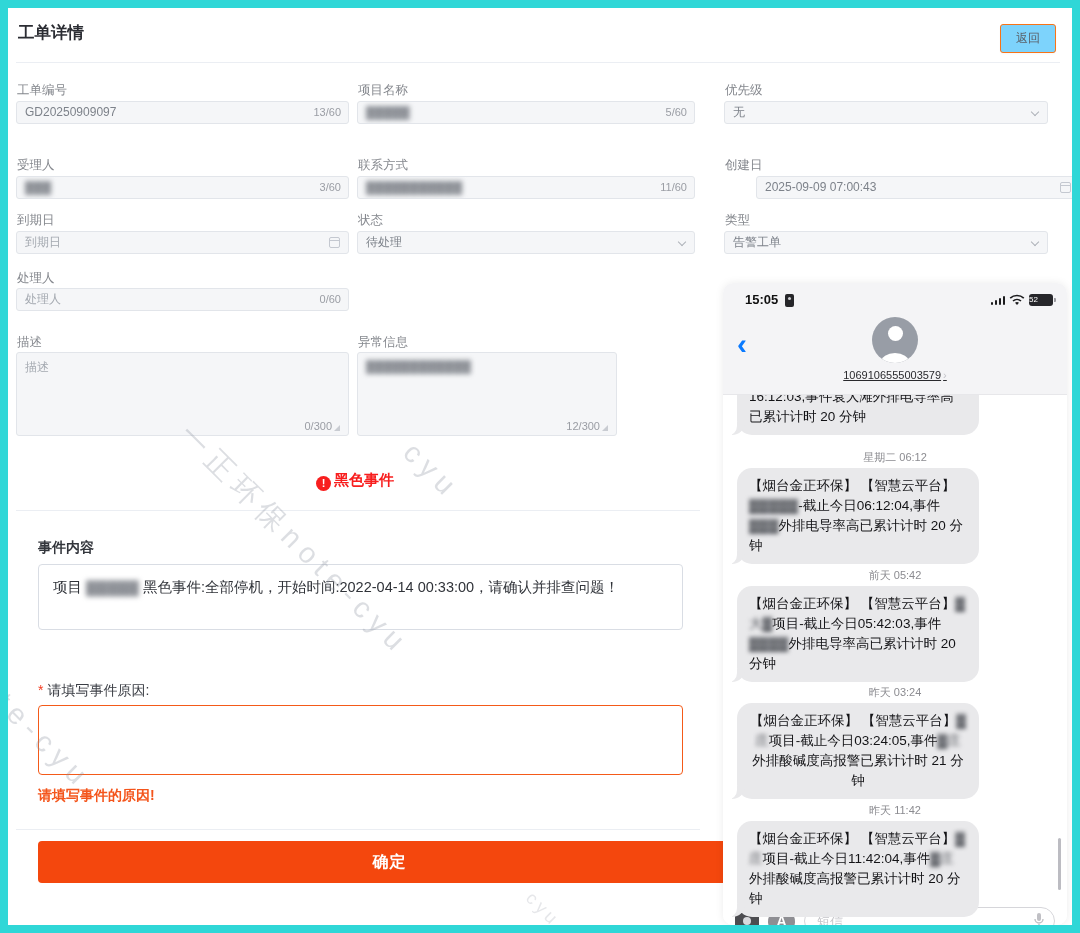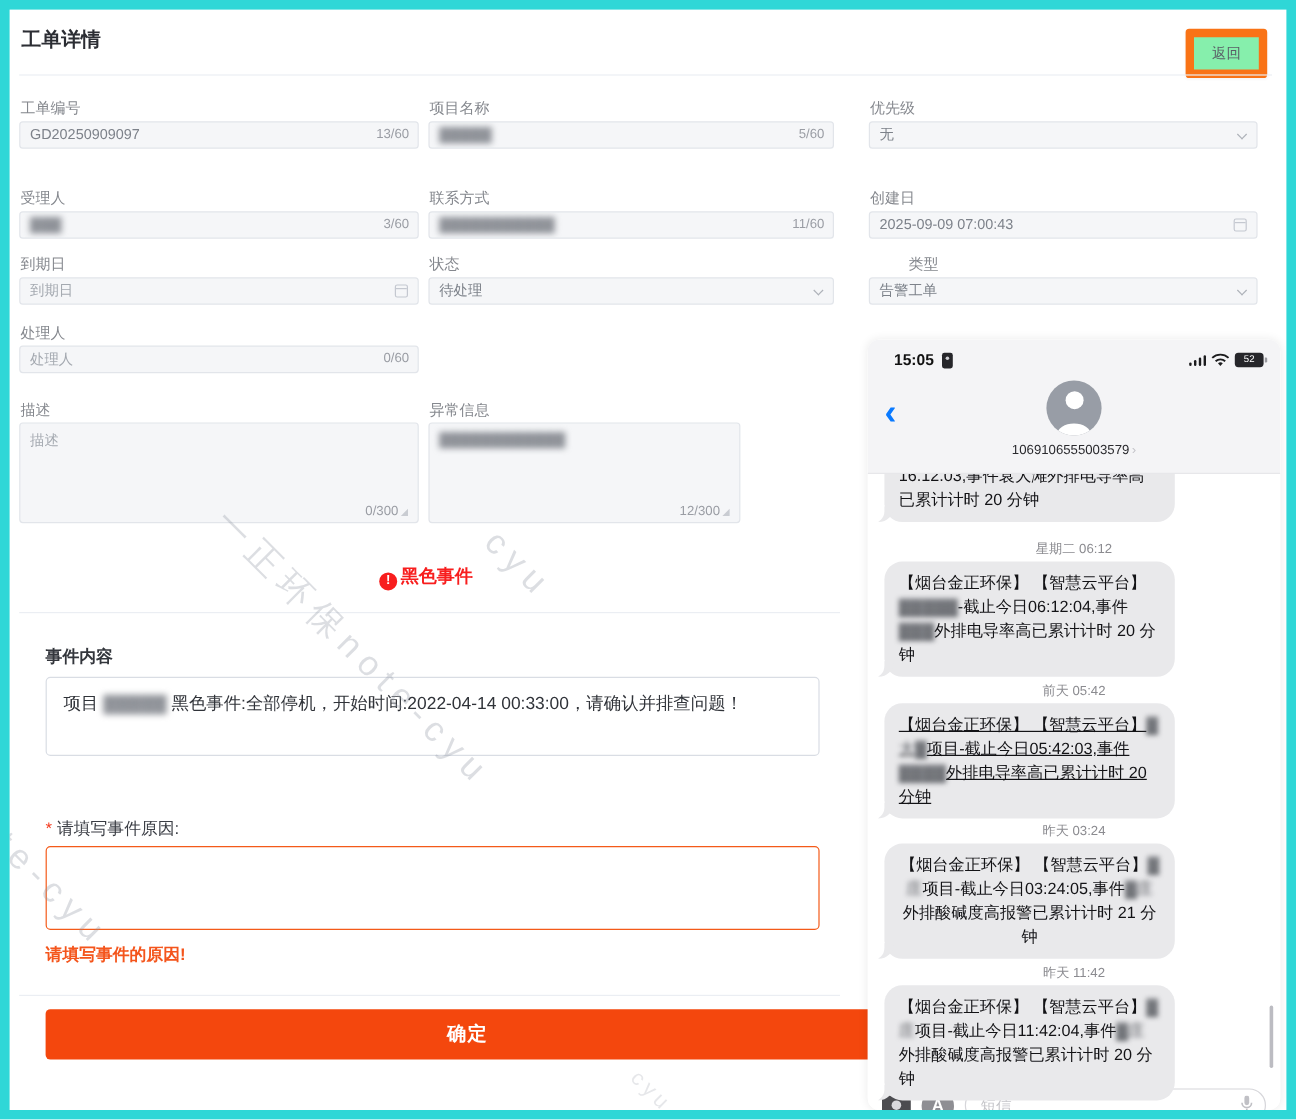--- a/index.html
+++ b/index.html
@@ -1,20 +1,20 @@
 <!DOCTYPE html>
 <html><head>
 <meta charset="utf-8">
 <style>
   html,body{margin:0;padding:0;background:#e8f8f8;}
   *{box-sizing:border-box;font-family:"Liberation Sans","DejaVu Sans",sans-serif;}
   .page{position:relative;width:1080px;height:933px;background:#fff;border:8px solid #2fd7d7;overflow:hidden;}
   
   .title{position:absolute;left:10px;top:14px;font-size:16.5px;font-weight:700;color:#2b2d33;}
-  .back-btn{position:absolute;right:16px;top:16px;background:#86efac;border:7px solid #f97316;border-radius:3px;
+  .back-btn{position:absolute;right:16px;top:16px;background:#7dd3fc;border:1px solid #f97316;border-radius:3px;
     font-size:12px;color:#5a5e66;padding:5px 15px;cursor:pointer;box-shadow:0 1px 2px rgba(0,0,0,.03);margin-left:24px;}
   .hr{position:absolute;height:1px;background:#ebeef3;}
   
   .f-label{position:absolute;font-size:12.5px;color:#85888e;}
   .f-input{position:absolute;height:23px;background:#f5f6f8;border:1px solid #e2e5ea;border-radius:3px;
     font-size:12px;color:#7d828a;padding:0 44px 0 8px;line-height:21px;white-space:nowrap;overflow:hidden;}
   .f-input.select{padding-right:22px;}
   .counter{position:absolute;right:7px;top:0;line-height:21px;font-size:11px;color:#9a9da4;}
   .ph{color:#a4a9b0;}
   .redact{filter:blur(2.5px);color:#70747c;}
@@ -46,28 +46,28 @@
   .phone{position:absolute;left:715px;top:275px;width:344px;height:642px;background:#fff;border-radius:10px;
     box-shadow:0 0 8px rgba(0,0,0,.08);overflow:hidden;z-index:2;}
   .p-header{position:absolute;left:0;top:0;right:0;height:112px;background:#f4f4f6;z-index:3;border-bottom:1px solid #e7e7ea;}
   .p-time{position:absolute;left:22px;top:9px;font-size:13px;font-weight:700;color:#111;}
   .p-lock{position:absolute;left:62px;top:11px;width:9px;height:13px;background:#26262a;border-radius:2px;}
   .p-lock::before{content:"";position:absolute;left:3px;top:3px;width:3px;height:3px;border-radius:50%;background:#cfcfd4;}
   .p-status-right{position:absolute;right:14px;top:11px;display:flex;align-items:center;gap:4px;}
   .sig{display:flex;align-items:flex-end;gap:1.5px;height:10px;}
   .sig i{display:block;width:2.5px;background:#1c1c1e;border-radius:1px;}
   .batt{position:relative;width:24px;height:12px;background:#26262a;border-radius:3px;color:#fff;font-size:8px;
-    line-height:12px;text-align:center;font-weight:400;}
+    line-height:12px;text-align:left;font-weight:400;}
   .batt::after{content:"";position:absolute;right:-3px;top:4px;width:2px;height:4px;background:#9a9aa0;border-radius:0 1px 1px 0;}
   .p-back{position:absolute;left:14px;top:46px;font-size:30px;color:#0a7aff;line-height:30px;font-weight:600;}
   .avatar{position:absolute;left:50%;top:34px;margin-left:-23px;width:46px;height:46px;border-radius:50%;
     background:#989da6;overflow:hidden;}
   .avatar::before{content:"";position:absolute;left:50%;top:9px;margin-left:-7.5px;width:15px;height:15px;border-radius:50%;background:#fff;}
   .avatar::after{content:"";position:absolute;left:50%;bottom:-8px;margin-left:-14px;width:28px;height:18px;border-radius:50%;background:#fff;}
-  .p-number{position:absolute;left:0;right:0;top:86px;text-align:center;font-size:11px;color:#2a2a2e;}
+  .p-number{position:absolute;left:0;right:0;top:86px;text-align:center;font-size:11px;color:#2a2a2e;text-decoration:underline;}
   .p-number .more{color:#c3c3c8;margin-left:2px;}
   .date-sep{position:absolute;left:0;right:0;text-align:center;font-size:11px;color:#8b8b90;font-weight:500;}
   .bubble{position:absolute;left:14px;max-width:242px;background:#e9e9eb;border-radius:15px;padding:8px 12px;
     font-size:13.5px;line-height:20px;color:#131316;z-index:1;}
   .bubble::before{content:"";position:absolute;left:-5px;bottom:0;width:13px;height:13px;background:#e9e9eb;border-bottom-right-radius:14px;}
   .bubble::after{content:"";position:absolute;left:-10px;bottom:-1px;width:10px;height:15px;background:#fff;border-bottom-right-radius:10px;}
   .msg-redact{filter:blur(2.2px);color:#4e5157;}
   .p-scroll{position:absolute;right:6px;top:555px;width:3px;height:52px;background:#bcbcc2;border-radius:2px;}
   .composer{position:absolute;left:0;right:0;top:618px;height:40px;background:#fff;display:flex;align-items:center;padding:0 12px;gap:9px;}
   .cam{position:relative;width:24px;height:17px;background:#4c4c50;border-radius:3px;}
@@ -107,36 +107,36 @@
   <div class="f-input" style="left:8px;top:168px;width:333px;">
     <span class="redact">▓▓▓</span>
     <span class="counter">3/60</span>
   </div>
   <div class="f-label" style="left:350px;top:149px;">联系方式</div>
   <div class="f-input" style="left:349px;top:168px;width:338px;">
     <span class="redact">▓▓▓▓▓▓▓▓▓▓▓</span>
     <span class="counter">11/60</span>
   </div>
   <div class="f-label" style="left:717px;top:149px;">创建日</div>
-  <div class="f-input" style="left:716px;top:168px;width:324px;">
+  <div class="f-input" style="left:748px;top:168px;width:324px;">
     <span>2025-09-09 07:00:43</span>
     <span class="cal"></span>
   </div>
 
   <div class="f-label" style="left:9px;top:204px;">到期日</div>
   <div class="f-input" style="left:8px;top:223px;width:333px;">
     <span class="ph">到期日</span>
     <span class="cal"></span>
   </div>
   <div class="f-label" style="left:350px;top:204px;">状态</div>
   <div class="f-input select" style="left:349px;top:223px;width:338px;">
     <span>待处理</span>
     <span class="chev"></span>
   </div>
-  <div class="f-label" style="left:717px;top:204px;margin-left:32px;">类型</div>
+  <div class="f-label" style="left:717px;top:204px;">类型</div>
   <div class="f-input select" style="left:716px;top:223px;width:324px;">
     <span>告警工单</span>
     <span class="chev"></span>
   </div>
 
   <div class="f-label" style="left:9px;top:262px;">处理人</div>
   <div class="f-input" style="left:8px;top:280px;width:333px;">
     <span class="ph">处理人</span>
     <span class="counter">0/60</span>
   </div>
@@ -181,21 +181,21 @@
     <div class="bubble" style="top:96px;">
       <span>16:12:03,事件袁大滩外排电导率高已累计计时 20 分钟</span>
     </div>
 
     <div class="date-sep" style="top:167px;">星期二 06:12</div>
     <div class="bubble" style="top:185px;">
       <span>【烟台金正环保】 【智慧云平台】</span><span class="msg-redact">▓▓▓▓▓</span><span>-截止今日06:12:04,事件</span><span class="msg-redact">▓▓▓</span><span>外排电导率高已累计计时 20 分钟</span>
     </div>
 
     <div class="date-sep" style="top:285px;">前天 05:42</div>
-    <div class="bubble" style="top:303px;text-decoration:underline;">
+    <div class="bubble" style="top:303px;">
       <span>【烟台金正环保】 【智慧云平台】</span><span class="msg-redact">▓大▓</span><span>项目-截止今日05:42:03,事件</span><span class="msg-redact">▓▓▓▓</span><span>外排电导率高已累计计时 20 分钟</span>
     </div>
 
     <div class="date-sep" style="top:402px;">昨天 03:24</div>
     <div class="bubble" style="top:420px;text-align:center;">
       <span>【烟台金正环保】 【智慧云平台】</span><span class="msg-redact">▓庄</span><span>项目-截止今日03:24:05,事件</span><span class="msg-redact">▓庄</span><span>外排酸碱度高报警已累计计时 21 分钟</span>
     </div>
 
     <div class="date-sep" style="top:520px;">昨天 11:42</div>
     <div class="bubble" style="top:538px;">

